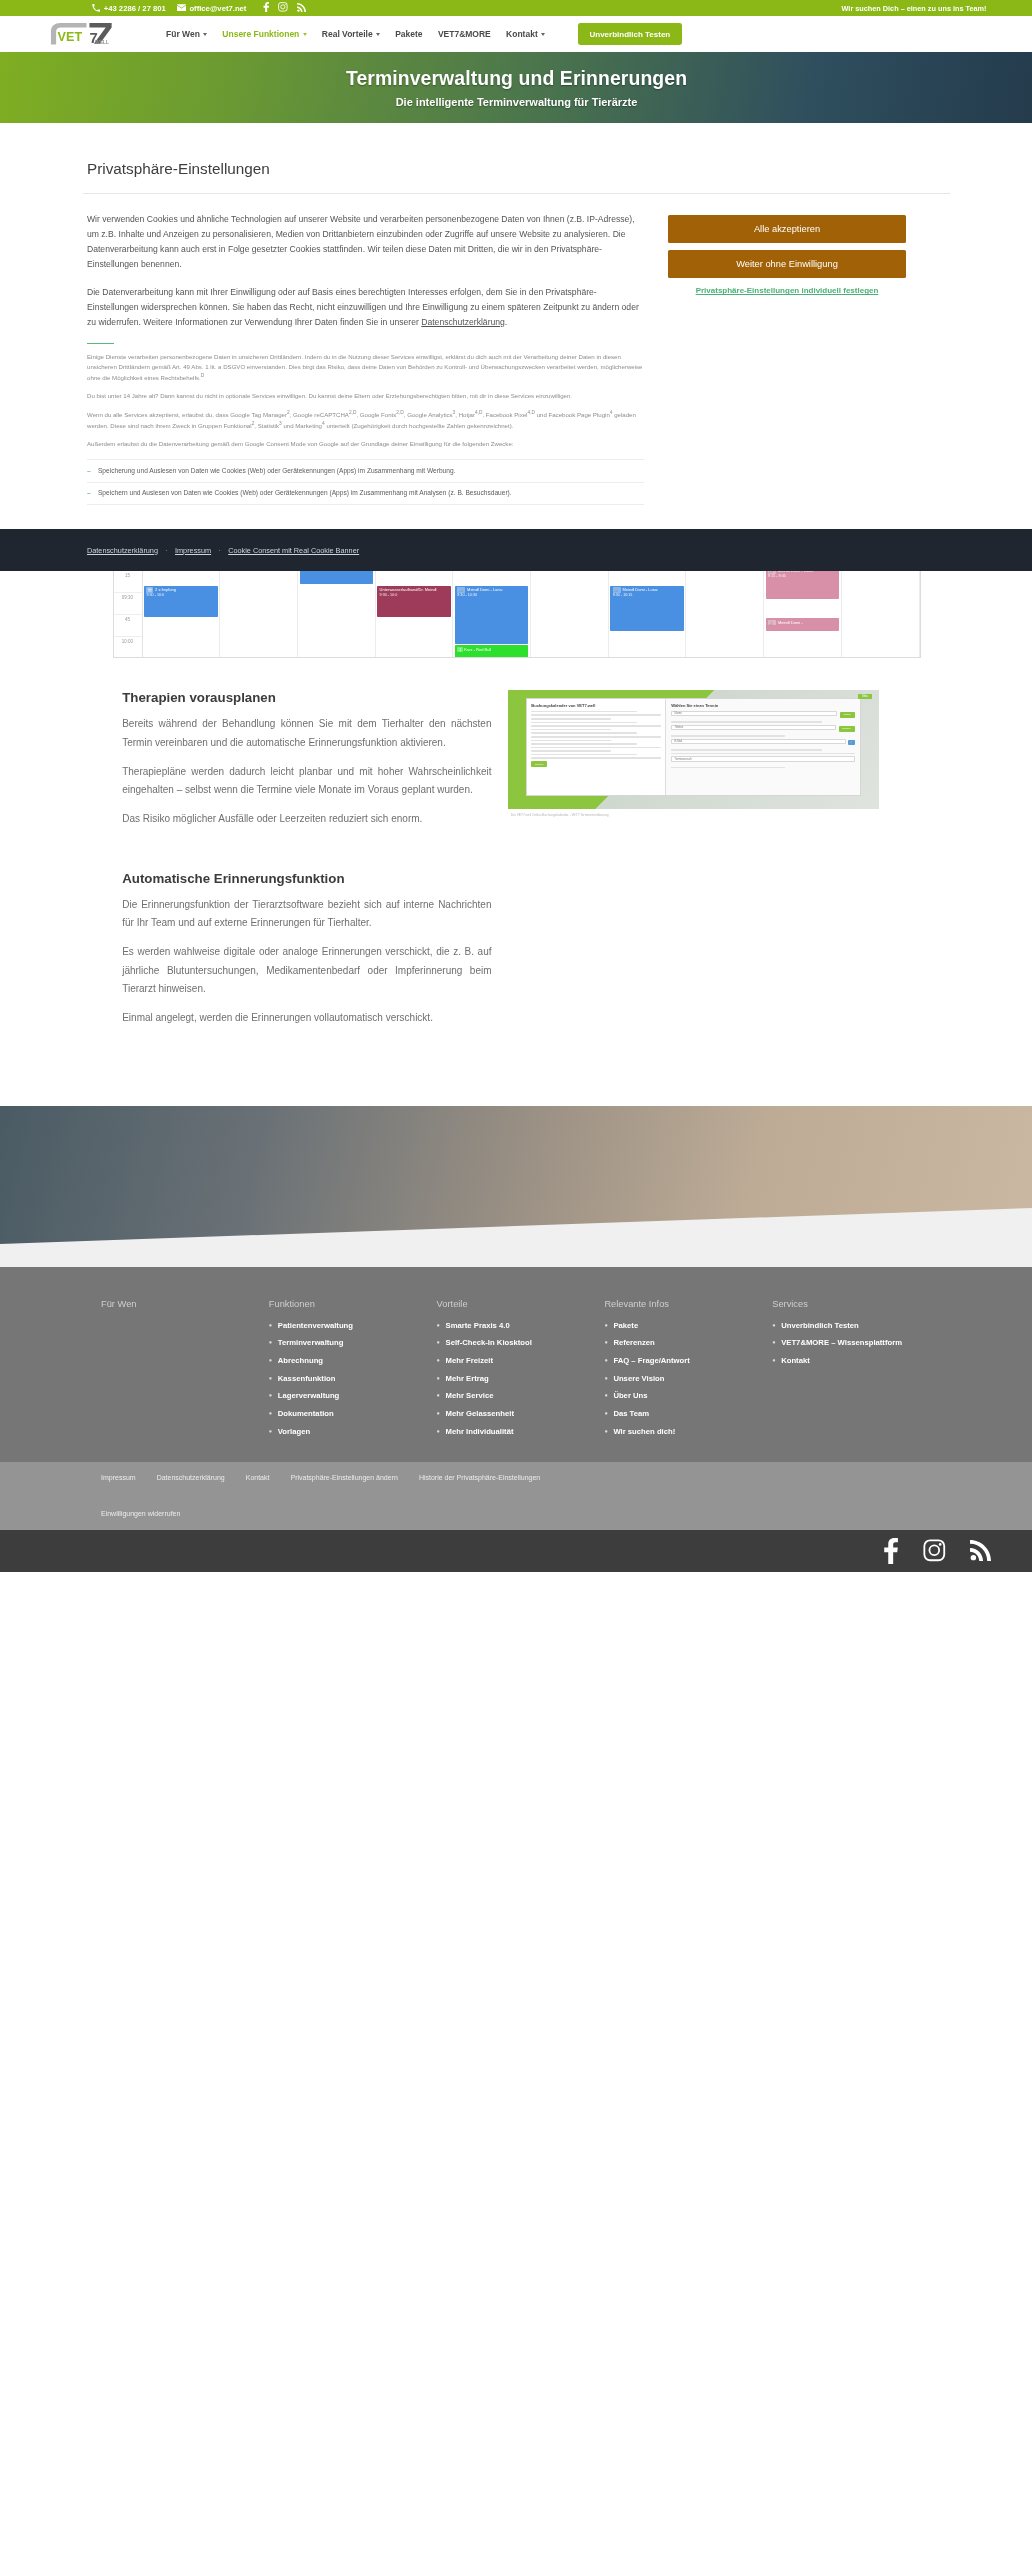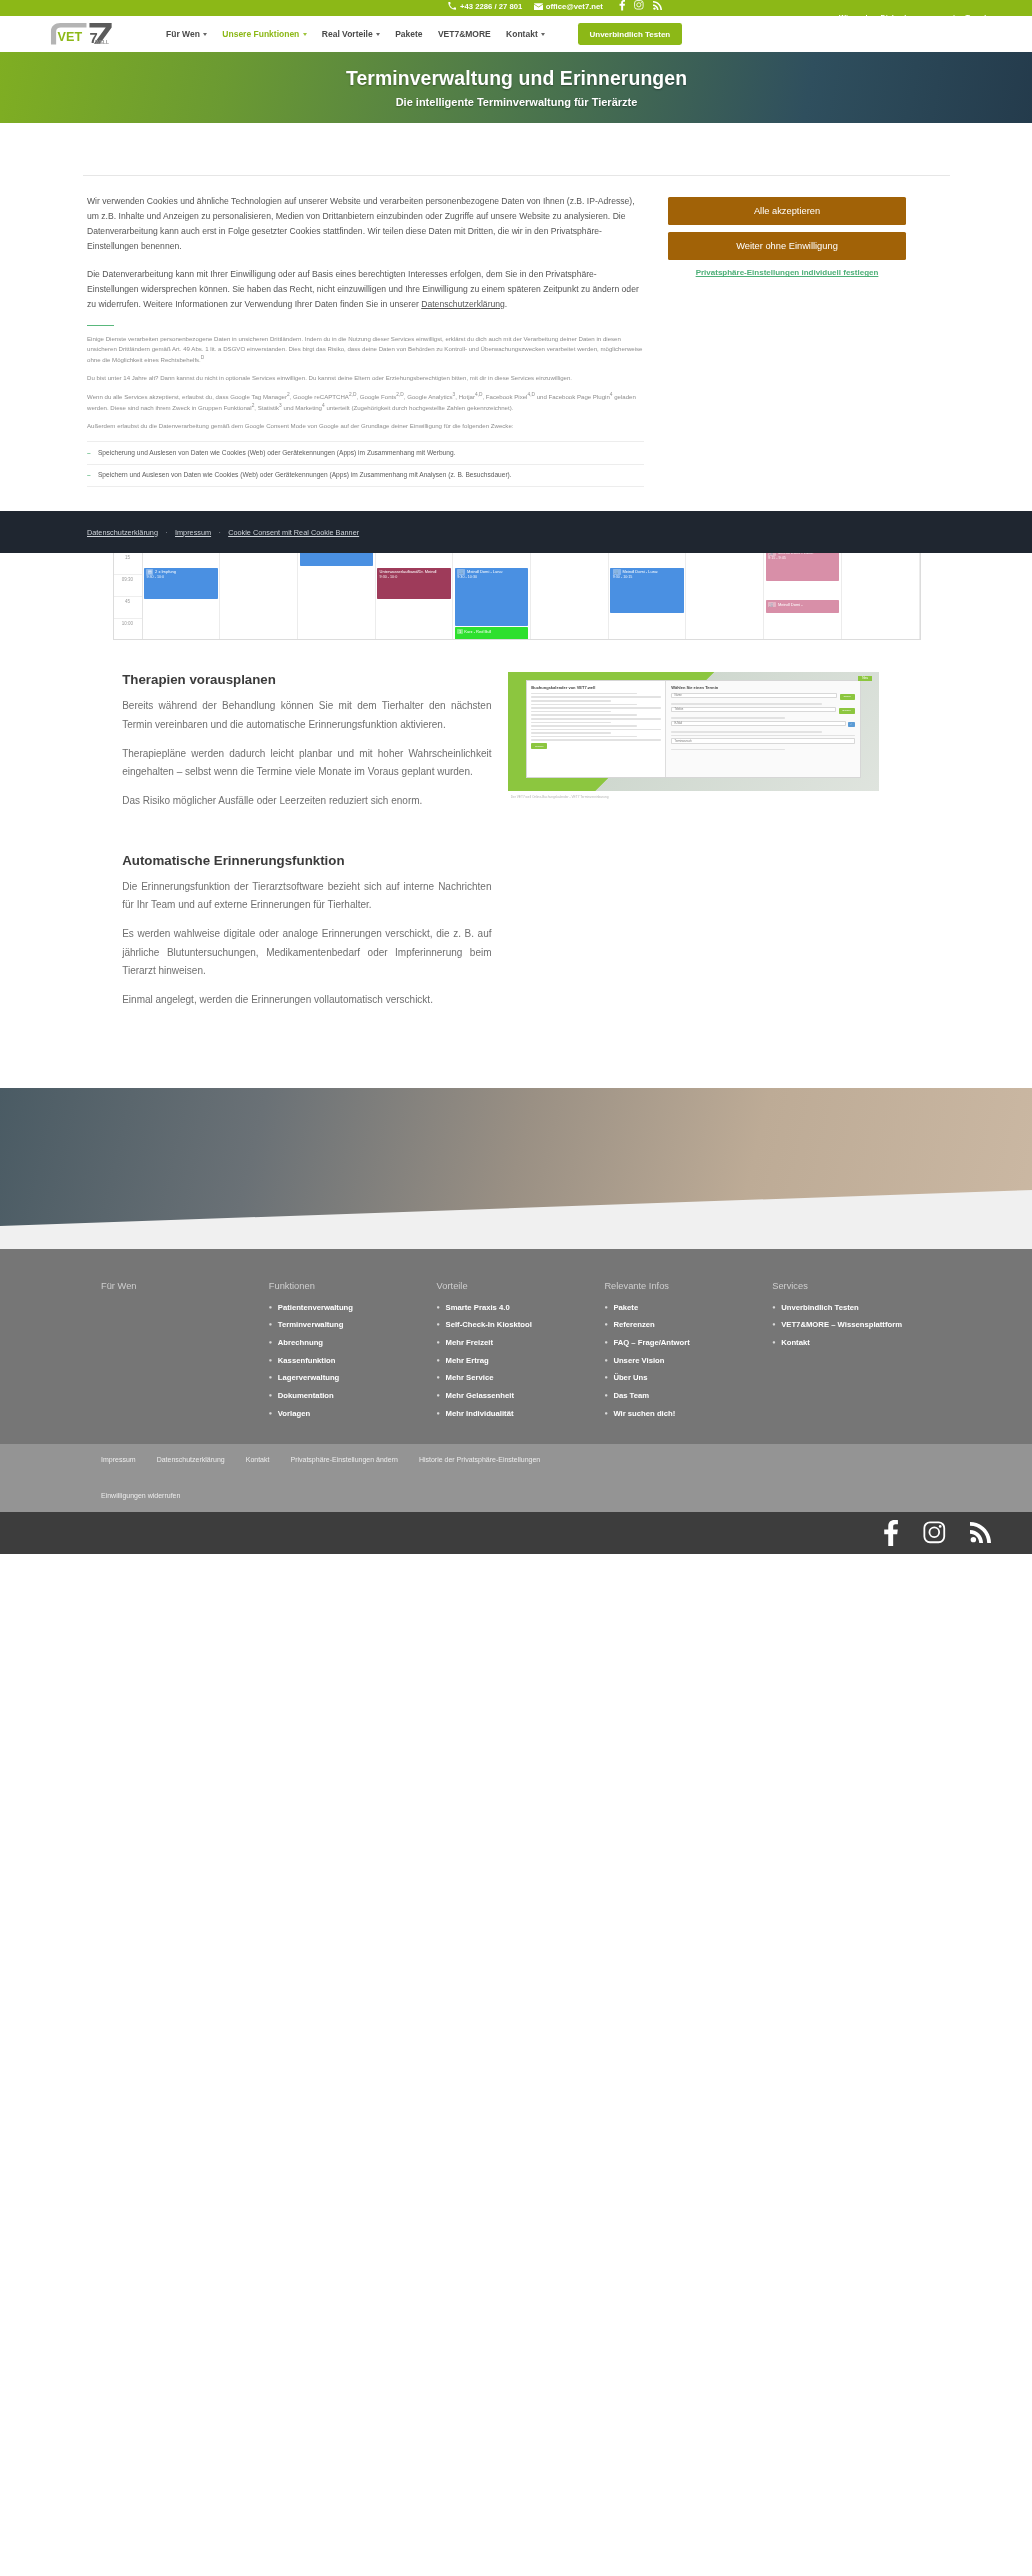--- a/index.html
+++ b/index.html
@@ -16,21 +16,20 @@
   
   .topbar {
     background: #8cb817;
     height: 16px;
     display: flex;
     align-items: center;
     font-size: 7.7px;
     font-weight: bold;
     color: #ffffff;
     padding: 0 14.5px;
-    flex-direction: column;
   }
   .topbar-left { display: flex; align-items: center; gap: 11.3px; margin-left: 77px; }
   .topbar-item { display: flex; align-items: center; gap: 3.2px; }
   .topbar-right { margin-left: auto; margin-right: 32px; font-size: 7.3px; }
   .tb-icon { display: inline-flex; width: 9px; height: 9px; align-items: center; justify-content: center; }
   .tb-icon svg { display: block; }
   .social { display: flex; align-items: center; gap: 9px; margin-left: 4.8px; }
 
   
   .nav {
@@ -313,21 +312,21 @@
       </a>
       <a>
         <svg width="9" height="9" viewBox="0 0 20 20" fill="#fff">
             <circle cx="3.2" cy="16.8" r="2.6"></circle>
             <path d="M0 7.6v3.6c4.8 0 8.8 4 8.8 8.8h3.6C12.4 13.1 6.9 7.6 0 7.6z"></path>
             <path d="M0 0v3.6c9.1 0 16.4 7.3 16.4 16.4H20C20 9 11 0 0 0z"></path>
           </svg>
       </a>
     </div>
   </div>
-  <div class="topbar-right">Wir suchen Dich – komm zu uns ins Team!</div>
+  <div class="topbar-right">Wir suchen Dich – einen zu uns ins Team!</div>
 </div>
 
 <nav class="nav">
   <a class="logo">
     <svg width="74" height="27.4" viewBox="0 0 200 74">
       <path d="M8 30 C8 16 19 8 33 8 L104 8 L104 20 L35 20 C27 20 22 24 22 31 L22 66 L8 66 Z" fill="#b4b4b4"></path>
       <path d="M112 8 L172 8 L172 20 L140 64 L124 64 L156 20 L112 20 Z" fill="#5b5b5b"></path>
       <text x="26" y="56" font-family="Liberation Sans, sans-serif" font-size="34" font-weight="bold" fill="#8cb817">VET</text>
       <text x="112" y="62" font-family="Liberation Sans, sans-serif" font-size="40" font-weight="bold" fill="#5b5b5b">7</text>
       <text x="128" y="66" font-family="Liberation Sans, sans-serif" font-size="13" font-weight="bold" fill="#8a8a8a">WELL</text>
@@ -361,20 +360,21 @@
   </div>
 </nav>
 
 <header class="hero">
   <h1>Terminverwaltung und Erinnerungen</h1>
   <h2>Die intelligente Terminverwaltung für Tierärzte</h2>
 </header>
 
 <section class="cookie-wrap">
   <div class="cookie-inner">
+    <h2 class="cookie-title">Privatsphäre-Einstellungen</h2>
     <div class="cookie-divider"></div>
 
     <div class="cookie-body">
       <div class="cookie-text">
         <p class="lead">Wir verwenden Cookies und ähnliche Technologien auf unserer Website und verarbeiten personenbezogene Daten von Ihnen (z.B. IP-Adresse), um z.B. Inhalte und Anzeigen zu personalisieren, Medien von Drittanbietern einzubinden oder Zugriffe auf unsere Website zu analysieren. Die Datenverarbeitung kann auch erst in Folge gesetzter Cookies stattfinden. Wir teilen diese Daten mit Dritten, die wir in den Privatsphäre-Einstellungen benennen.</p>
         <p class="lead">
           <span>Die Datenverarbeitung kann mit Ihrer Einwilligung oder auf Basis eines berechtigten Interesses erfolgen, dem Sie in den Privatsphäre-Einstellungen widersprechen können. Sie haben das Recht, nicht einzuwilligen und Ihre Einwilligung zu einem späteren Zeitpunkt zu ändern oder zu widerrufen. Weitere Informationen zur Verwendung Ihrer Daten finden Sie in unserer </span><a>Datenschutzerklärung</a><span>.</span>
         </p>
 
         <div class="hr-small"></div>

